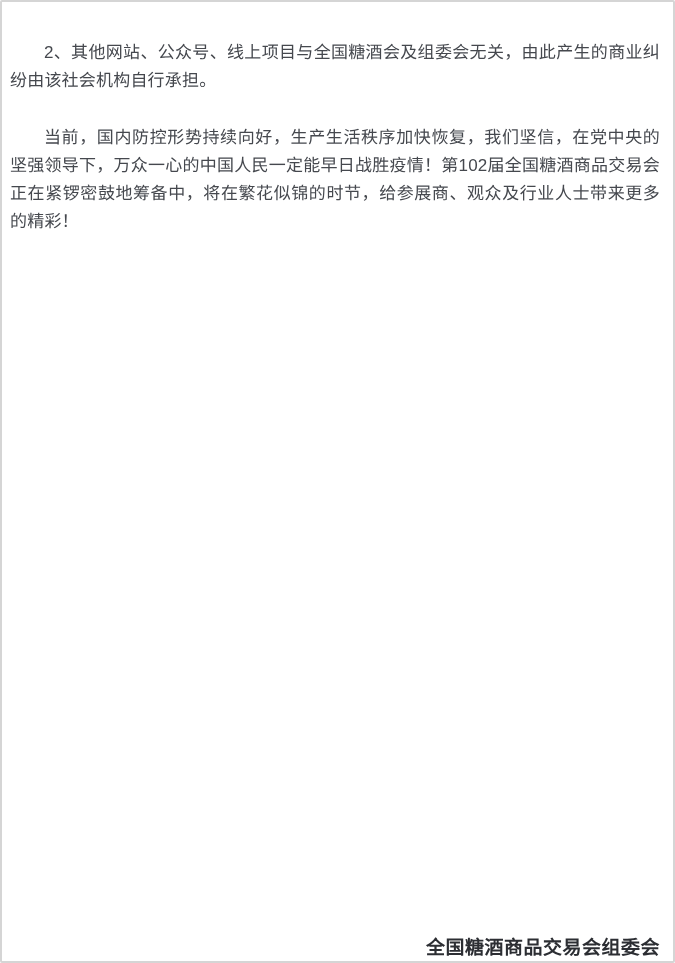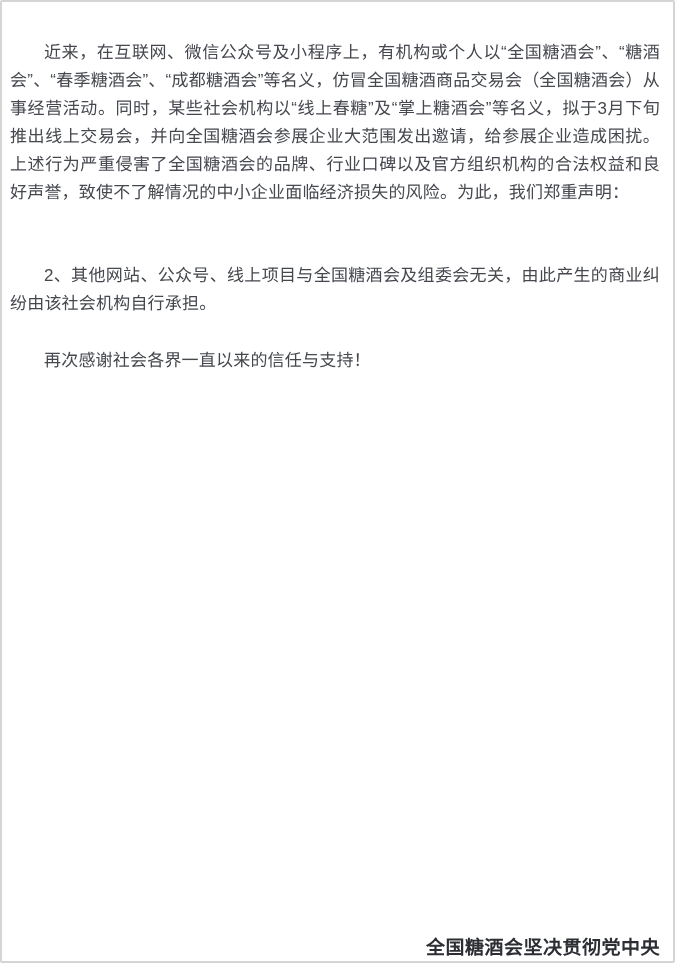--- a/index.html
+++ b/index.html
@@ -49,18 +49,17 @@
     font-weight: 700;
     color: var(--signature-text);
     letter-spacing: 0.5px;
   }
 </style>
 </head>
 <body>
 
 <div class="page">
   <div class="content">
-    <p class="para para-intro">近来，在互联网、微信公众号及小程序上，有机构或个人以“全国糖酒会”、“糖酒会”、“春季糖酒会”、“成都糖酒会”等名义，仿冒全国糖酒商品交易会（全国糖酒会）从事经营活动。同时，某些社会机构以“线上春糖”及“掌上糖酒会”等名义，拟于3月下旬推出线上交易会，并向全国糖酒会参展企业大范围发出邀请，给参展企业造成困扰。上述行为严重侵害了全国糖酒会的品牌、行业口碑以及官方组织机构的合法权益和良好声誉，致使不了解情况的中小企业面临经济损失的风险。为此，我们郑重声明：</p>
     <p class="para">2、其他网站、公众号、线上项目与全国糖酒会及组委会无关，由此产生的商业纠纷由该社会机构自行承担。</p>
-    <p class="para para-last">再次感谢社会各界一直以来的信任与支持！</p>
+    <p class="para">当前，国内防控形势持续向好，生产生活秩序加快恢复，我们坚信，在党中央的坚强领导下，万众一心的中国人民一定能早日战胜疫情！第102届全国糖酒商品交易会正在紧锣密鼓地筹备中，将在繁花似锦的时节，给参展商、观众及行业人士带来更多的精彩！</p>
   </div>
-  <div class="signature">全国糖酒会坚决贯彻党中央</div>
+  <div class="signature">全国糖酒商品交易会组委会</div>
 </div>
 
 </body></html>

